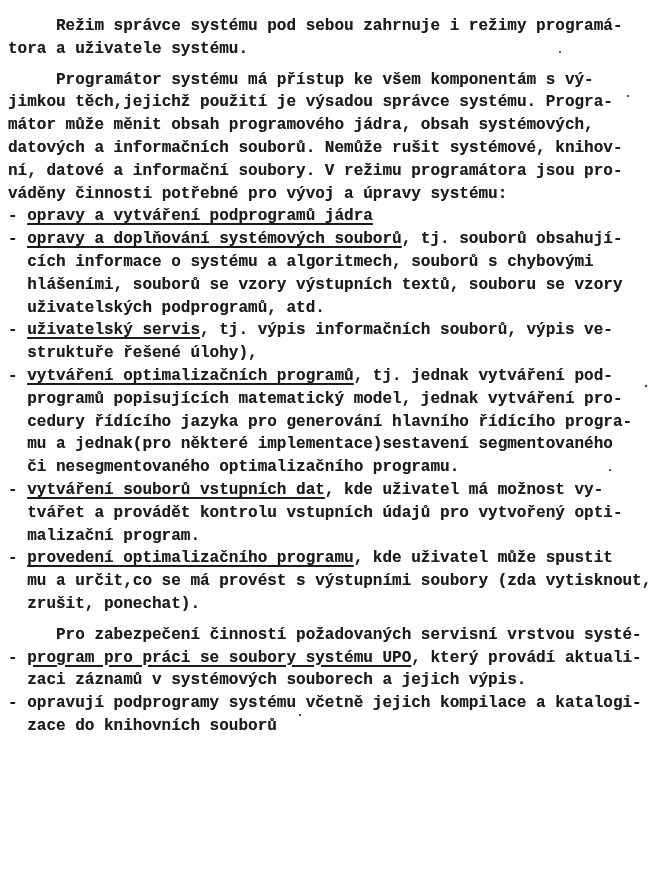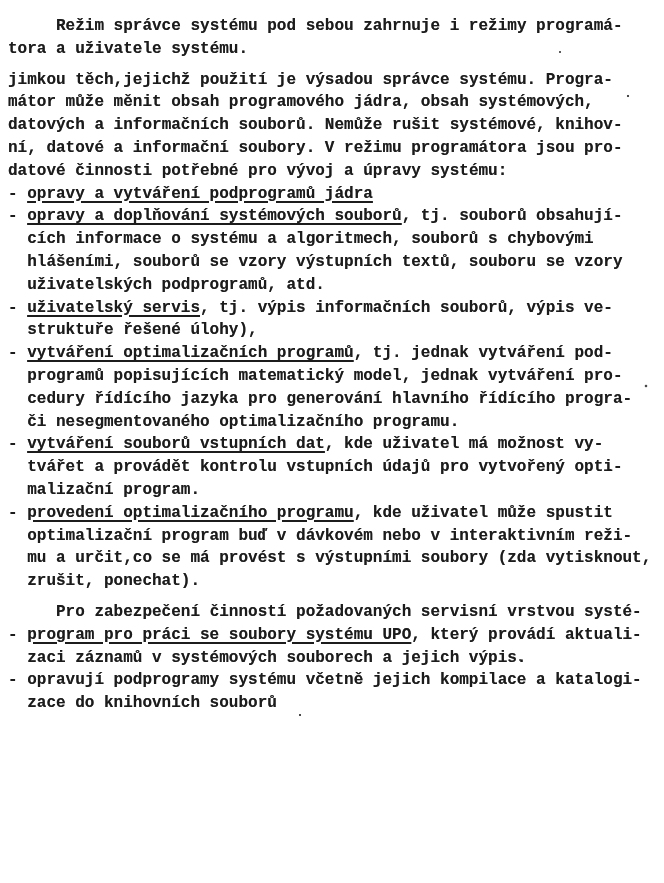--- a/index.html
+++ b/index.html
@@ -61,25 +61,26 @@
 </head>
 <body>
 
 <div class="page">
   <div class="noise"></div>
 <div class="block paragraph">
       <div class="line first"><span>Režim správce systému pod sebou zahrnuje i režimy programá-</span></div>
       <div class="line"><span>tora a uživatele systému.</span></div>
     </div>
     <div class="block paragraph">
+      <div class="line first"><span>Programátor systému má přístup ke všem komponentám s vý-</span></div>
       <div class="line"><span>jimkou těch,jejichž použití je výsadou správce systému. Progra-</span></div>
       <div class="line"><span>mátor může měnit obsah programového jádra, obsah systémových,</span></div>
       <div class="line"><span>datových a informačních souborů. Nemůže rušit systémové, knihov-</span></div>
       <div class="line"><span>ní, datové a informační soubory. V režimu programátora jsou pro-</span></div>
-      <div class="line"><span>datové činnosti potřebné pro vývoj a úpravy systému:</span></div>
+      <div class="line"><span>váděny činnosti potřebné pro vývoj a úpravy systému:</span></div>
     </div>
     <div class="block bullet">
       <span class="dash">-</span>
       <div class="line"><span class="u">opravy a vytváření podprogramů jádra</span></div>
     </div>
     <div class="block bullet">
       <span class="dash">-</span>
       <div class="line"><span class="u">opravy a doplňování systémových souborů</span><span>, tj. souborů obsahují-</span></div>
       <div class="line"><span>cích informace o systému a algoritmech, souborů s chybovými</span></div>
       <div class="line"><span>hlášeními, souborů se vzory výstupních textů, souboru se vzory</span></div>
@@ -88,32 +89,32 @@
     <div class="block bullet">
       <span class="dash">-</span>
       <div class="line"><span class="u">uživatelský servis</span><span>, tj. výpis informačních souborů, výpis ve-</span></div>
       <div class="line"><span>struktuře řešené úlohy),</span></div>
     </div>
     <div class="block bullet">
       <span class="dash">-</span>
       <div class="line"><span class="u">vytváření optimalizačních programů</span><span>, tj. jednak vytváření pod-</span></div>
       <div class="line"><span>programů popisujících matematický model, jednak vytváření pro-</span></div>
       <div class="line"><span>cedury řídícího jazyka pro generování hlavního řídícího progra-</span></div>
+      <div class="line"><span>mu a jednak(pro některé implementace)sestavení segmentovaného</span></div>
       <div class="line"><span>či nesegmentovaného optimalizačního programu.</span></div>
     </div>
     <div class="block bullet">
       <span class="dash">-</span>
       <div class="line"><span class="u">vytváření souborů vstupních dat</span><span>, kde uživatel má možnost vy-</span></div>
       <div class="line"><span>tvářet a provádět kontrolu vstupních údajů pro vytvořený opti-</span></div>
       <div class="line"><span>malizační program.</span></div>
     </div>
     <div class="block bullet">
       <span class="dash">-</span>
       <div class="line"><span class="u">provedení optimalizačního programu</span><span>, kde uživatel může spustit</span></div>
-      <div class="line"><span>optimalizační program buď v dávkovém nebo v interaktivním reži-</span></div>
       <div class="line"><span>mu a určit,co se má provést s výstupními soubory (zda vytisknout,</span></div>
       <div class="line"><span>zrušit, ponechat).</span></div>
     </div>
     <div class="block paragraph">
       <div class="line first"><span>Pro zabezpečení činností požadovaných servisní vrstvou systé-</span></div>
     </div>
     <div class="block bullet">
       <span class="dash">-</span>
       <div class="line"><span class="u">program pro práci se soubory systému UPO</span><span>, který provádí aktuali-</span></div>
       <div class="line"><span>zaci záznamů v systémových souborech a jejich výpis.</span></div>

